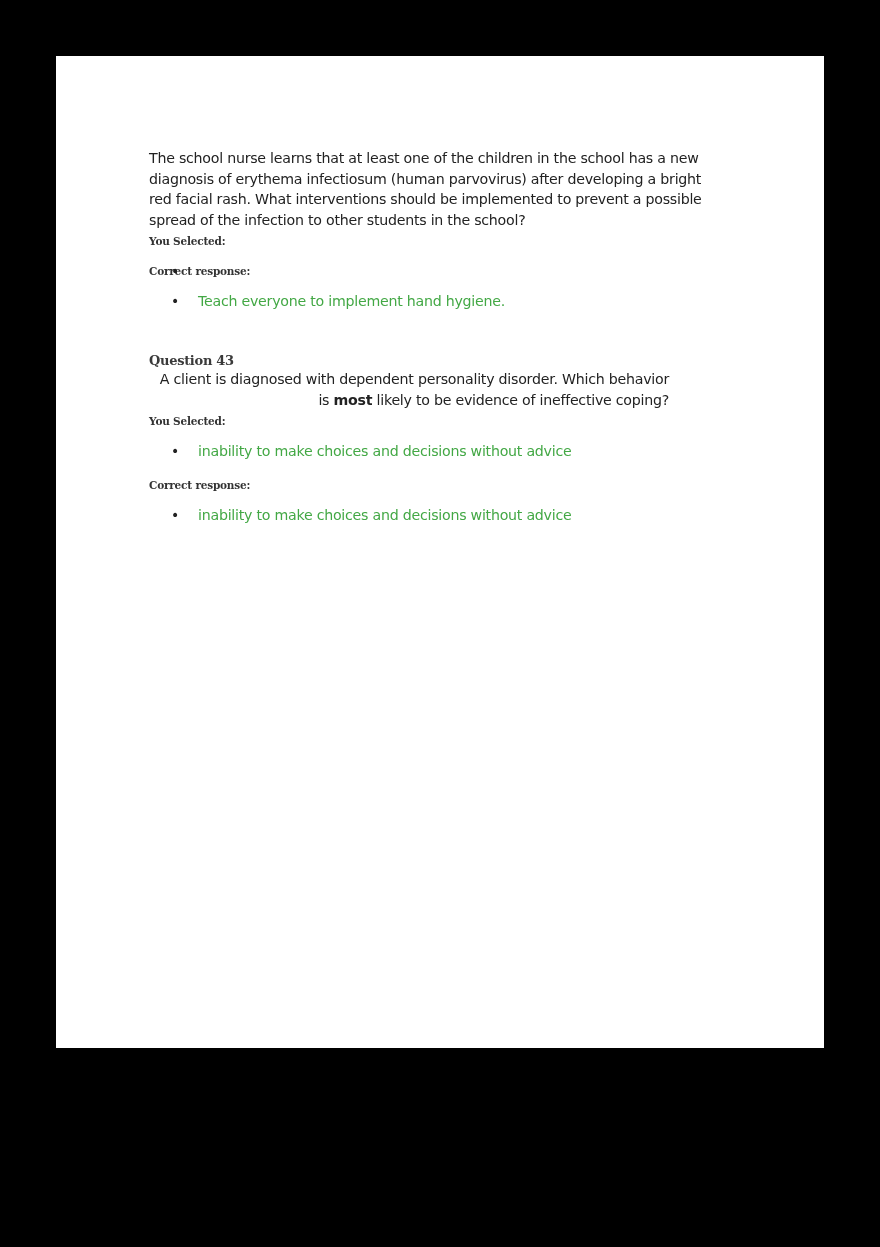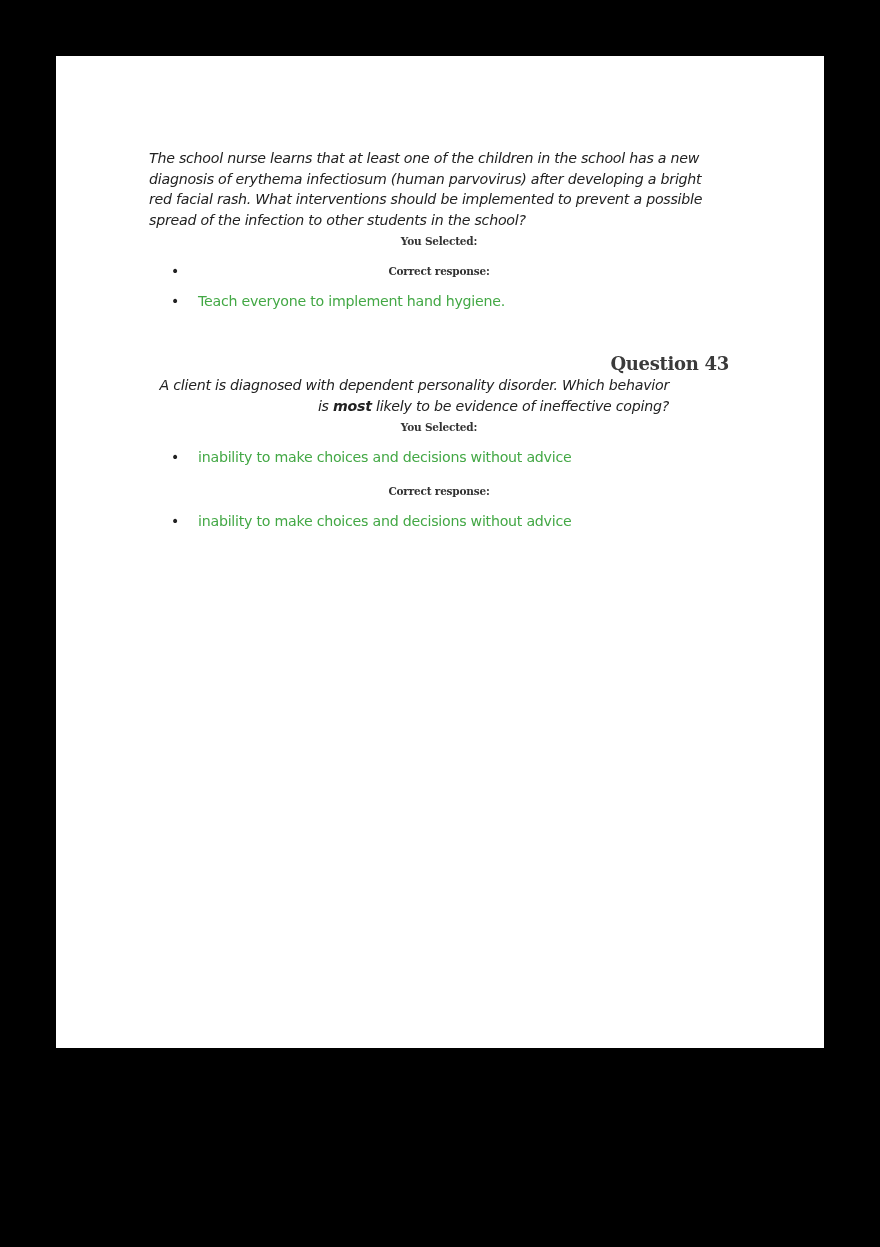--- a/index.html
+++ b/index.html
@@ -24,31 +24,29 @@
       top: 92px;
       width: 580px;
     }
     .q-text {
       font-family: "DejaVu Sans", sans-serif;
       font-size: 14.2px;
       line-height: 20.5px;
       color: #222222;
       margin: 0;
       letter-spacing: -0.25px;
-      font-style: italic;
     }
     .q-text b { font-weight: bold; }
     .label {
       font-family: "DejaVu Serif", serif;
       font-weight: bold;
       font-size: 10.5px;
       color: #333333;
       margin: 0;
       letter-spacing: -0.2px;
-      text-align: center;
     }
     .answer {
       position: relative;
       font-family: "DejaVu Sans", sans-serif;
       font-size: 14.2px;
       line-height: 20px;
       margin: 0;
       padding-left: 49px;
       letter-spacing: -0.25px;
     }
@@ -57,25 +55,24 @@
       left: 22px;
       top: 0;
       color: #222222;
       font-size: 14px;
     }
     .wrong { color: #c8202c; }
     .right { color: #43a845; }
     .q-heading {
       font-family: "DejaVu Serif", serif;
       font-weight: bold;
-      font-size: 18px;
+      font-size: 13px;
       color: #3a3a3a;
       margin: 0;
       letter-spacing: -0.3px;
-      text-align: right;
     }
   </style>
 </head>
 <body>
 
 <div class="page">
 
   <div class="content">
 
     <section>

